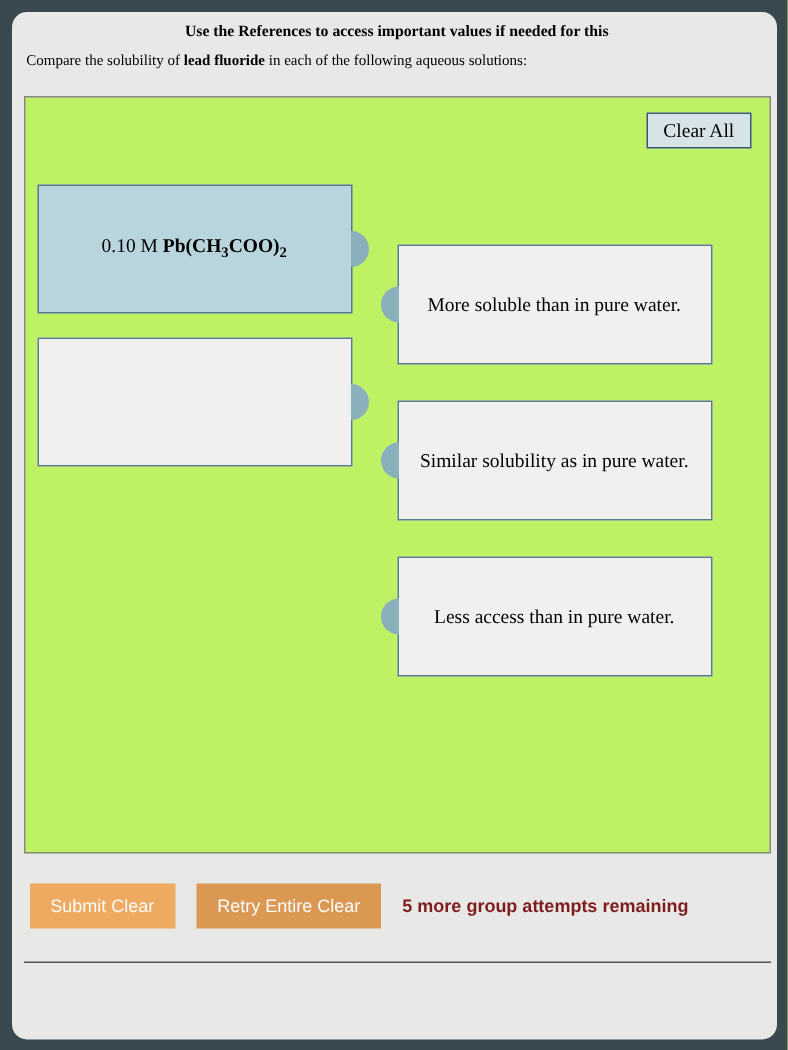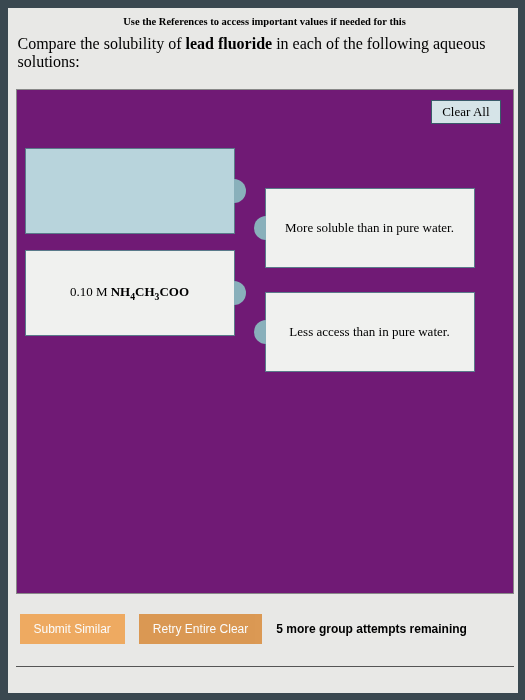--- a/index.html
+++ b/index.html
@@ -9,40 +9,40 @@
       width: 525px;
       height: 700px;
       display: flex;
       align-items: center;
       justify-content: center;
     }
     .screen {
       width: 510px;
       height: 685px;
       background: #e8e8e6;
-      border-radius: 0;
+      border-radius: 10px;
       padding: 8px 4px 12px 8px;
       position: relative;
     }
     .ref-line {
       font-size: 10.5px;
       font-weight: bold;
       text-align: center;
       margin-bottom: 8px;
       color: #000;
     }
     .question {
-      font-size: 16px;
+      font-size: 10px;
       margin-bottom: 18px;
       color: #000;
       padding-left: 2px;
     }
     .question .bold { font-weight: bold; }
     .panel {
-      background: #701a75;
+      background: #bef264;
       border: 1px solid #888;
       height: 505px;
       position: relative;
       padding: 12px 8px;
     }
     .clear-all {
       position: absolute;
       top: 10px;
       right: 12px;
       background: #d6e4e8;
@@ -125,63 +125,67 @@
       border: none;
       cursor: pointer;
       opacity: 0.85;
     }
     .btn-submit { background: #f0a04a; }
     .btn-retry { background: #d88b3a; }
     .attempts {
       font-family: Arial, sans-serif;
       font-size: 12px;
       font-weight: bold;
-      color: #000000;
+      color: #7f1d1d;
     }
   </style>
 </head>
 <body>
 
 <div class="screen">
   <div class="ref-line">Use the References to access important values if needed for this</div>
   <div class="question">
     <span>Compare the solubility of </span><span class="bold">lead fluoride</span><span> in each of the following aqueous solutions:</span>
   </div>
 
   <div class="panel">
     <button class="clear-all">Clear All</button>
 
     <div class="columns">
       <div class="left-col">
 
         <div class="drag-item active">
+          <span class="chem"><span>0.10 M </span><b>Pb(CH<sub>3</sub>COO)<sub>2</sub></b></span>
           <div class="tab"></div>
         </div>
 
 
 
         <div class="drag-item">
-          <span class="chem"><span>0.10 M </span><b>NH<sub>4</sub>CH<sub>3</sub>COO</b></span>
           <div class="tab"></div>
         </div>
 
       </div>
 
       <div class="right-col">
         <div class="drop-item">
           <div class="tab-left"></div>
           <span>More soluble than in pure water.</span>
         </div>
         <div class="drop-item">
           <div class="tab-left"></div>
+          <span>Similar solubility as in pure water.</span>
+        </div>
+        <div class="drop-item">
+          <div class="tab-left"></div>
           <span>Less access than in pure water.</span>
         </div>
       </div>
     </div>
   </div>
 
   <div class="footer-row">
-    <button class="btn btn-submit">Submit Similar</button>
+    <button class="btn btn-submit">Submit Clear</button>
     <button class="btn btn-retry">Retry Entire Clear</button>
     <span class="attempts">5 more group attempts remaining</span>
   </div>
   <div class="hr-line"></div>
 </div>
 
 </body></html>

